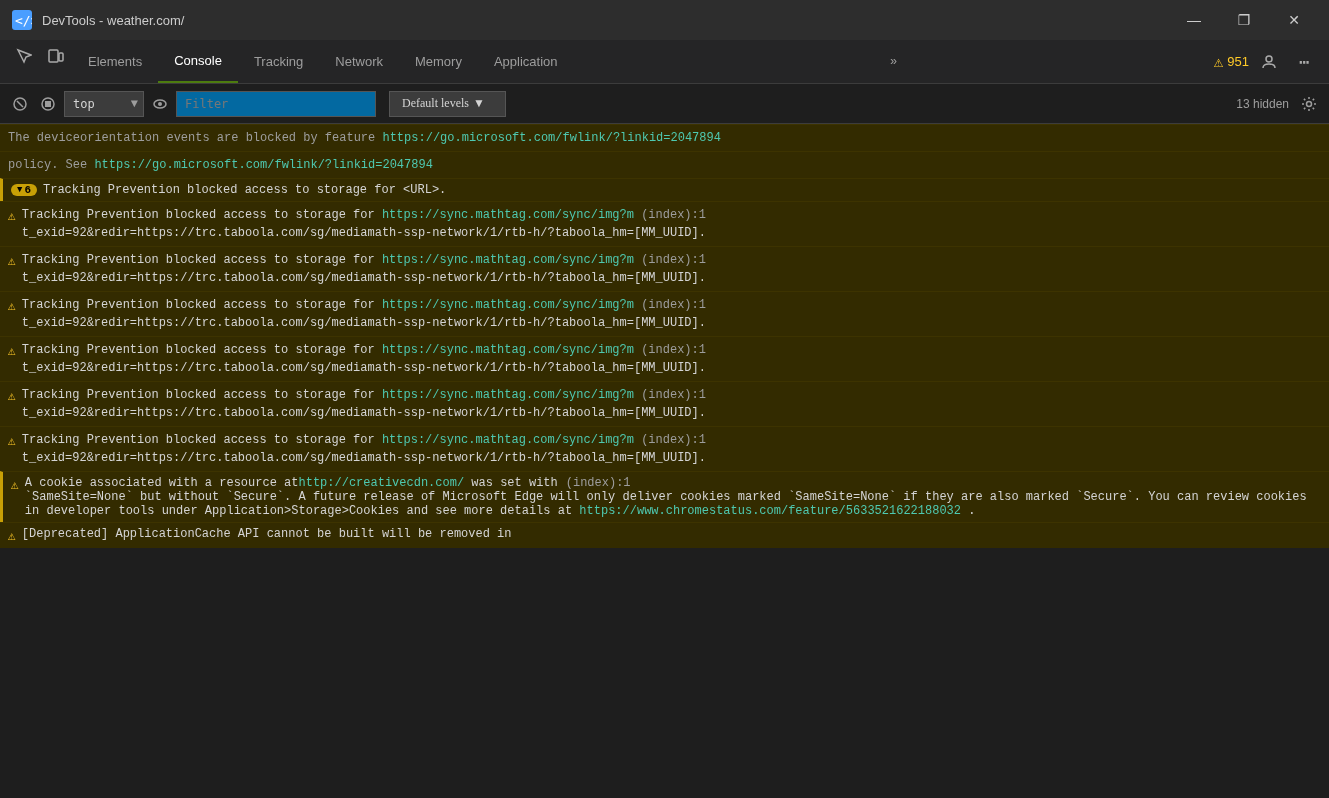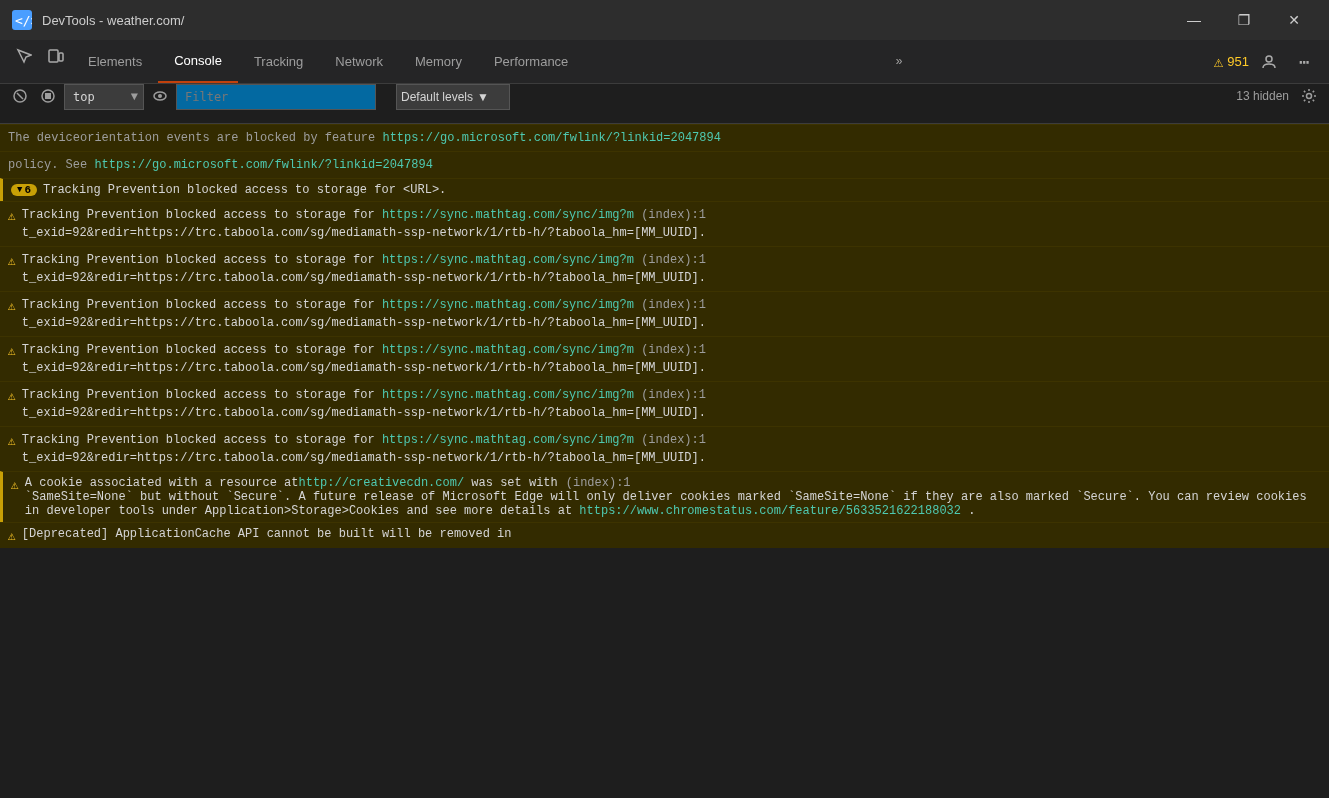--- a/index.html
+++ b/index.html
@@ -63,21 +63,21 @@
       display: flex;
       align-items: center;
       cursor: pointer;
       color: #9d9d9d;
       font-family: 'Segoe UI', sans-serif;
       font-size: 13px;
       position: relative;
     }
     .tab-item.active {
       color: #ffffff;
-      border-bottom: 2px solid #c2410c;
+      border-bottom: 2px solid #4d7c0f;
     }
     .tabs-more {
       display: flex;
       align-items: center;
       padding: 0 8px;
       cursor: pointer;
       color: #9d9d9d;
       margin-left: auto;
     }
     .warning-count {
@@ -94,21 +94,21 @@
       cursor: pointer;
       border-radius: 3px;
       color: #9d9d9d;
     }
 
     
     .console-toolbar {
       background: #1e1e1e;
       height: 40px;
       display: flex;
-      align-items: flex-start;
+      align-items: center;
       padding: 0 8px;
       gap: 4px;
       border-bottom: 1px solid #3c3c3c;
     }
     .toolbar-icon {
       width: 24px;
       height: 24px;
       display: flex;
       align-items: center;
       justify-content: center;
@@ -152,29 +152,29 @@
       height: 26px;
       flex: 1;
       max-width: 200px;
     }
     .filter-input::placeholder { color: #777; }
 
     .levels-btn {
       background: #3c3c3c;
       border: 1px solid #555;
       color: #d4d4d4;
-      padding: 2px 20px 2px 4px;
-      font-family: Liberation Sans, sans-serif;
+      padding: 2px 20px 2px 12px;
+      font-family: Liberation Serif, serif;
       font-size: 12px;
       height: 26px;
       cursor: pointer;
       display: flex;
       align-items: center;
       gap: 4px;
-      margin-left: 16px;
+      margin-left: 9px;
     }
     .hidden-count {
       margin-left: auto;
       color: #9d9d9d;
       font-family: 'Segoe UI', sans-serif;
       font-size: 12px;
       display: flex;
       align-items: center;
       gap: 8px;
     }
@@ -351,21 +351,21 @@
   <div class="tab-item">
     <span>Tracking</span>
   </div>
   <div class="tab-item">
     <span>Network</span>
   </div>
   <div class="tab-item">
     <span>Memory</span>
   </div>
   <div class="tab-item">
-    <span>Performance</span>
+    <span>Application</span>
   </div>
   <div class="tabs-more">
     <span>»</span>
   </div>
 
   <div style="display:flex;align-items:center;margin-left:auto;gap:4px;">
 
     <span style="color:#ffca28;font-size:16px;">⚠</span>
     <span class="warning-count">951</span>
     <div class="icon-btn" style="color:#aaa;">

